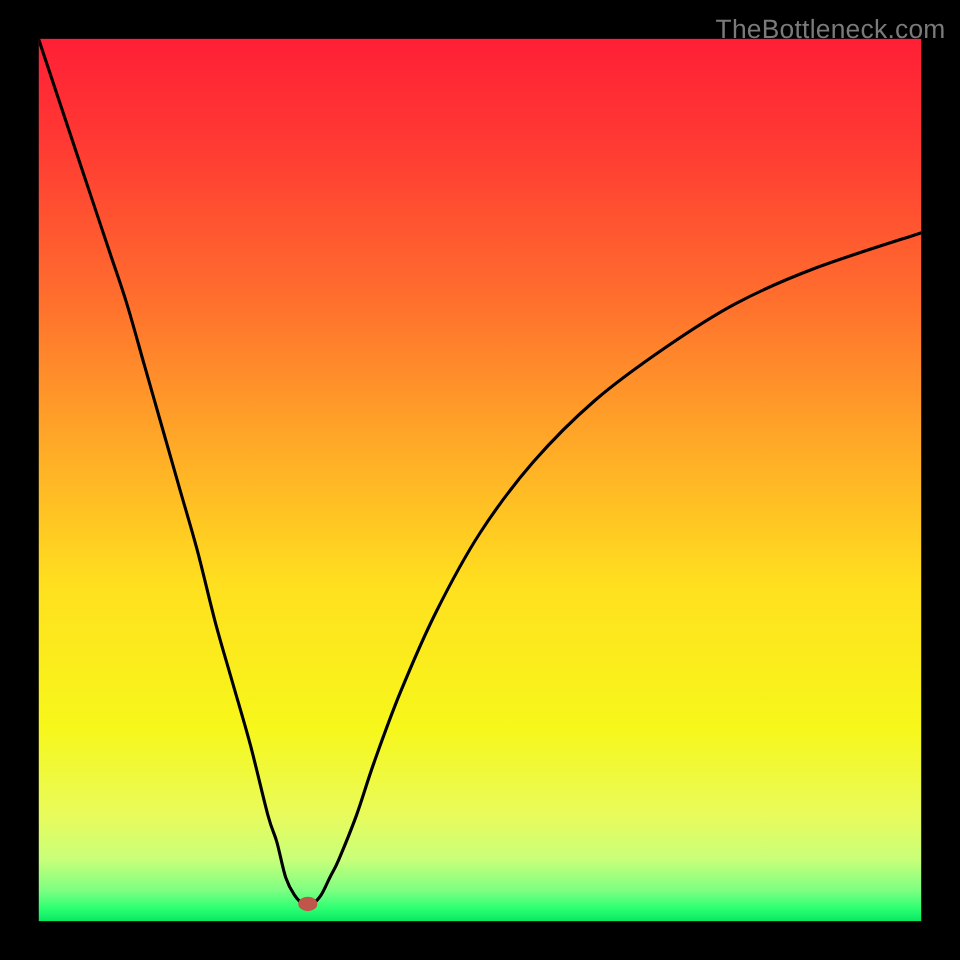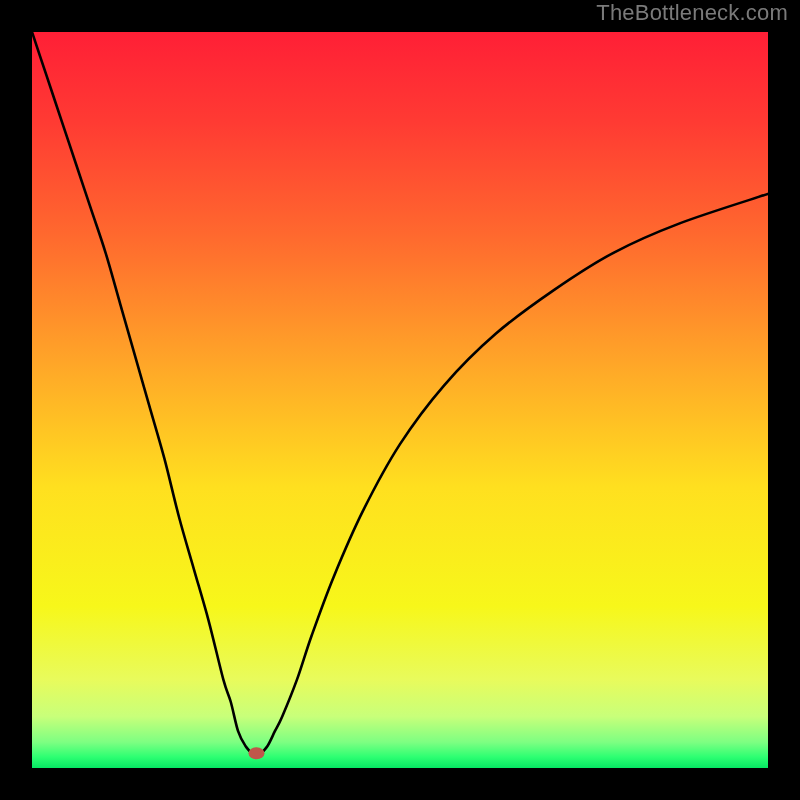--- a/index.html
+++ b/index.html
@@ -20,21 +20,21 @@
   .plot {
     position: absolute;
     left: 32px;
     top: 32px;
     width: 736px;
     height: 736px;
     overflow: hidden;
   }
   .watermark {
     position: absolute;
-    top: 0;
+    top: 12px;
     right: 12px;
     color: #7a7a7a;
     font-size: 22px;
     letter-spacing: 0.2px;
     font-weight: 400;
     text-align: center;
   }
 </style>
 </head>
 <body>

